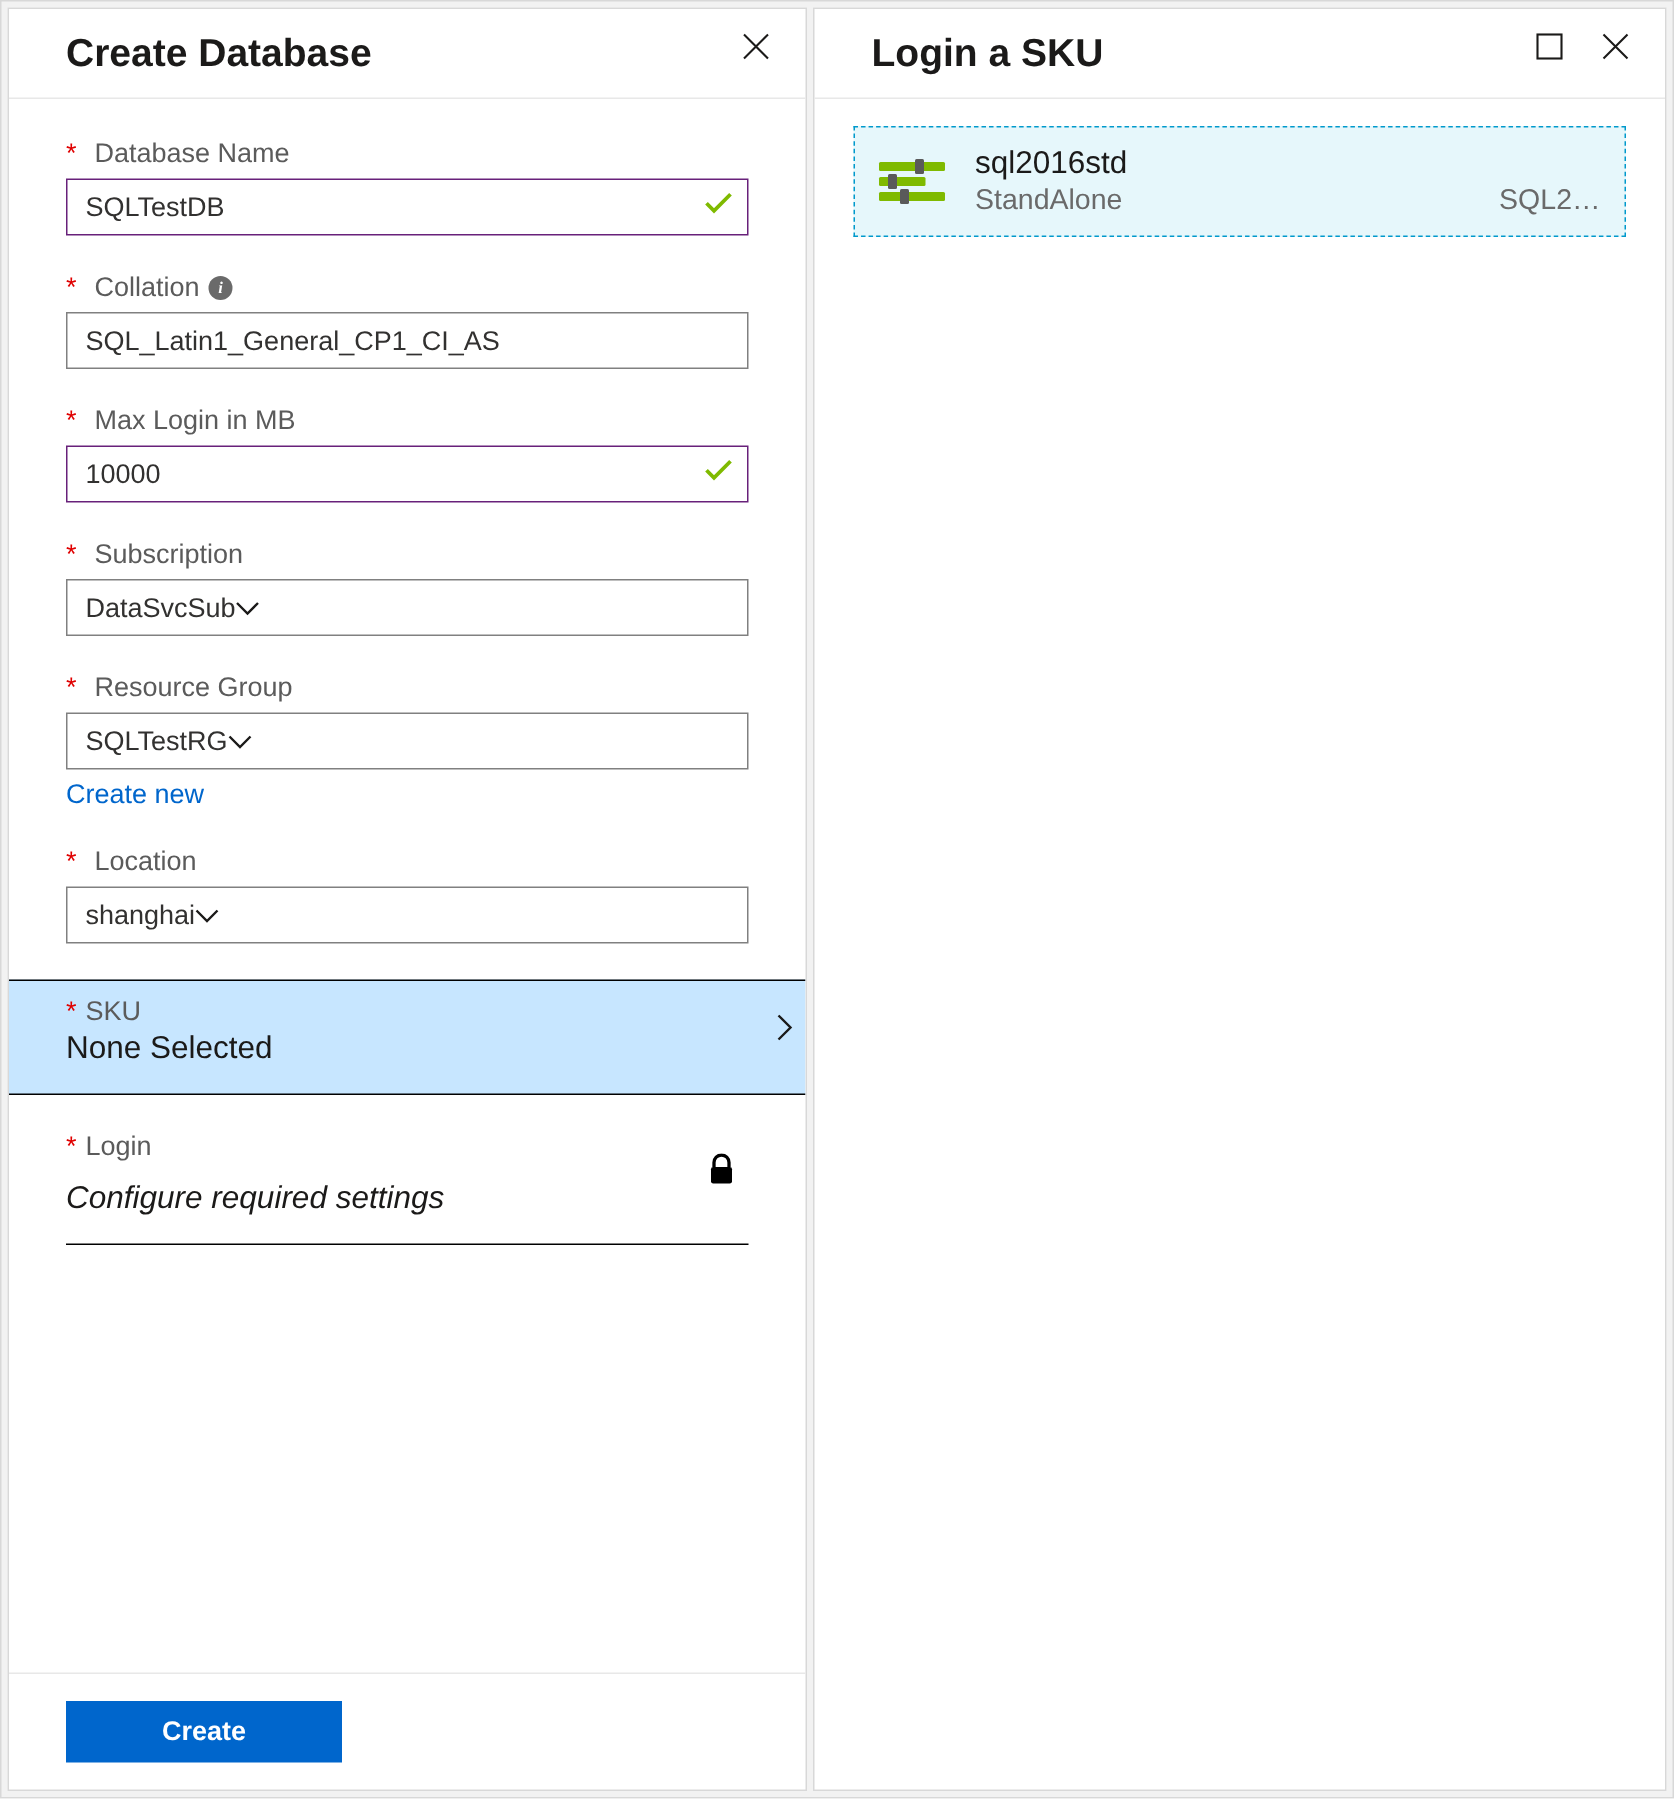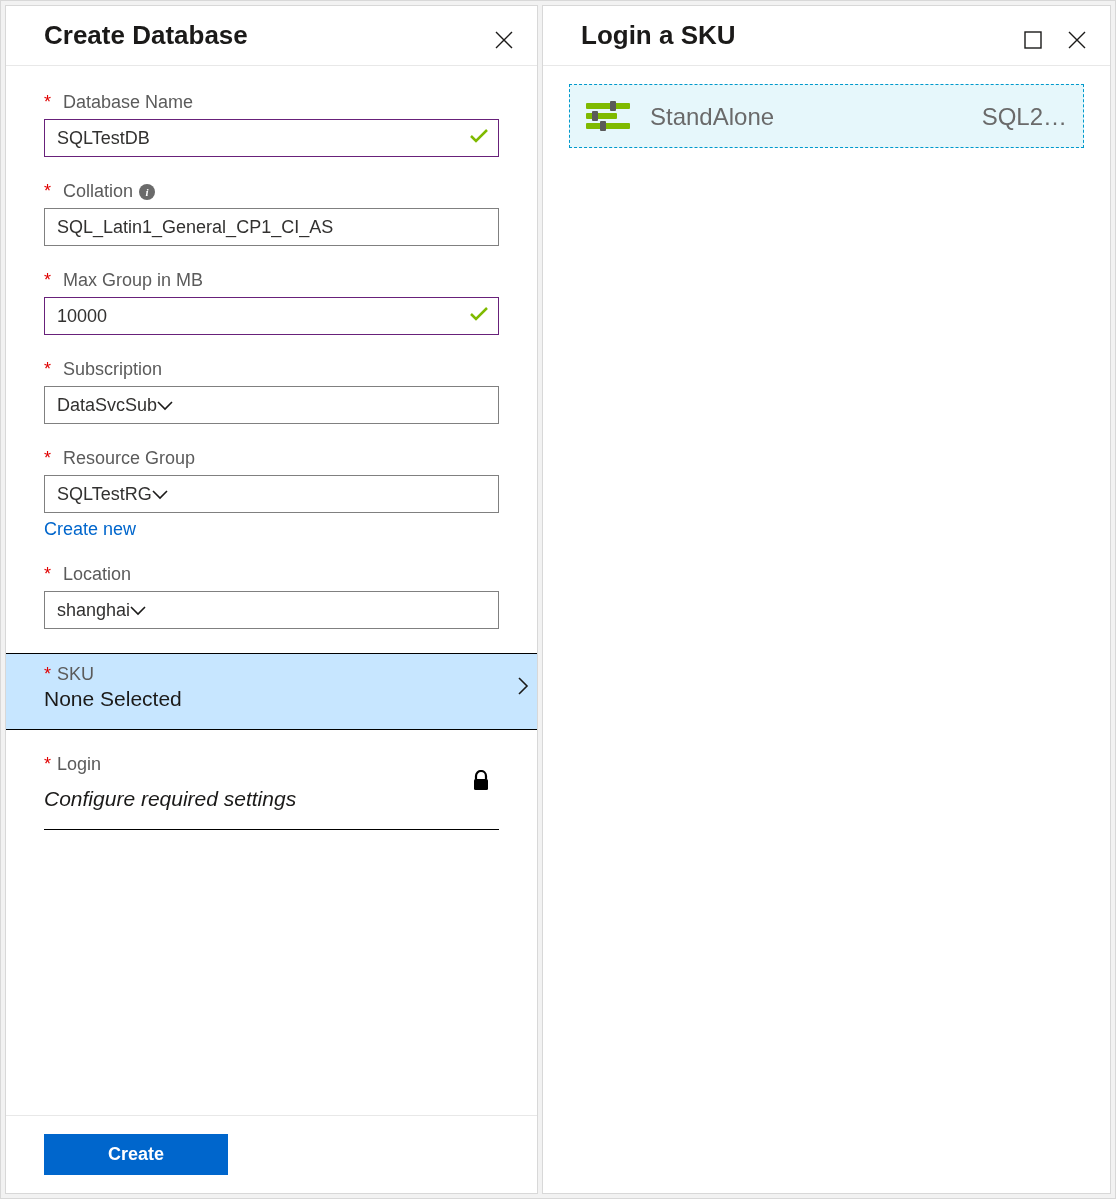--- a/index.html
+++ b/index.html
@@ -21,21 +21,21 @@
   .panel {
     background: #ffffff;
     border: 1px solid #d8d8d8;
     display: flex;
     flex-direction: column;
   }
   .panel-left { width: 533px; margin: 4px 2px 4px 4px; }
   .panel-right { flex: 1; margin: 4px 4px 4px 2px; }
   .panel-header {
     display: flex;
-    align-items: flex-end;
+    align-items: flex-start;
     justify-content: space-between;
     padding: 14px 22px 14px 38px;
     border-bottom: 1px solid #e8e8e8;
   }
   .panel-header h1 {
     font-size: 26px;
     font-weight: 600;
     color: #1b1a19;
   }
   .header-actions { display: flex; gap: 22px; align-items: center; }
@@ -140,21 +140,21 @@
     display: flex;
     align-items: center;
     gap: 20px;
     cursor: pointer;
   }
   .sku-icon { width: 44px; height: 38px; display: flex; flex-direction: column; justify-content: center; gap: 4px; }
   .sku-bar { height: 6px; background: #7fba00; position: relative; border-radius: 1px; }
   .sku-bar .knob { position: absolute; width: 6px; height: 10px; background: #5a5a5a; top: -2px; border-radius: 1px; }
   .sku-info { flex: 1; }
   .sku-title { font-size: 21px; color: #1b1a19; }
-  .sku-sub { display: flex; gap: 25px; font-size: 24px; color: #6a6a6a; margin-top: 2px; }
+  .sku-sub { display: flex; gap: 25px; font-size: 19px; color: #6a6a6a; margin-top: 2px; }
   .sku-sub span:last-child { margin-left: auto; }
 </style>
 </head>
 <body>
 
 <div class="app">
 
   <div class="panel panel-left">
     <div class="panel-header">
       <h1>Create Database</h1>
@@ -186,21 +186,21 @@
             <span class="req">*</span>
             <span>Collation</span> 
             <span class="info-icon">i</span>
           </div>
         <input class="input" value="SQL_Latin1_General_CP1_CI_AS" style="">
       </div>
 
       <div class="field">
         <div class="field-label">
             <span class="req">*</span>
-            <span>Max Group in MB</span>
+            <span>Max Login in MB</span>
           </div>
         <div class="input-wrap">
           <input class="input validated" value="10000" style="">
           <span class="check">
             <svg width="20" height="16" viewBox="0 0 20 16">
                 <path d="M2 8 L7 13 L18 2" stroke="#7fba00" stroke-width="2.5" fill="none"></path>
               </svg>
           </span>
         </div>
       </div>
@@ -297,20 +297,21 @@
               <span class="knob" style="left:24px"></span>
             </div>
           <div class="sku-bar" style="width:70%">
               <span class="knob" style="left:6px"></span>
             </div>
           <div class="sku-bar">
               <span class="knob" style="left:14px"></span>
             </div>
         </div>
         <div class="sku-info">
+          <div class="sku-title">sql2016std</div>
           <div class="sku-sub">
             <span>StandAlone</span>
             <span>SQL2…</span>
           </div>
         </div>
       </div>
     </div>
   </div>
 </div>
 

